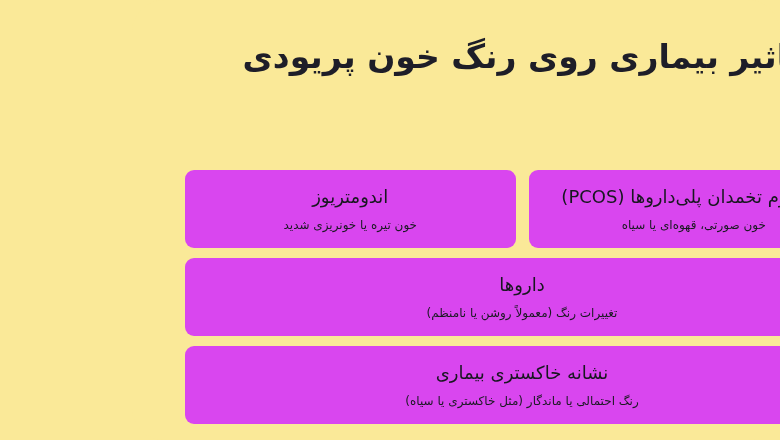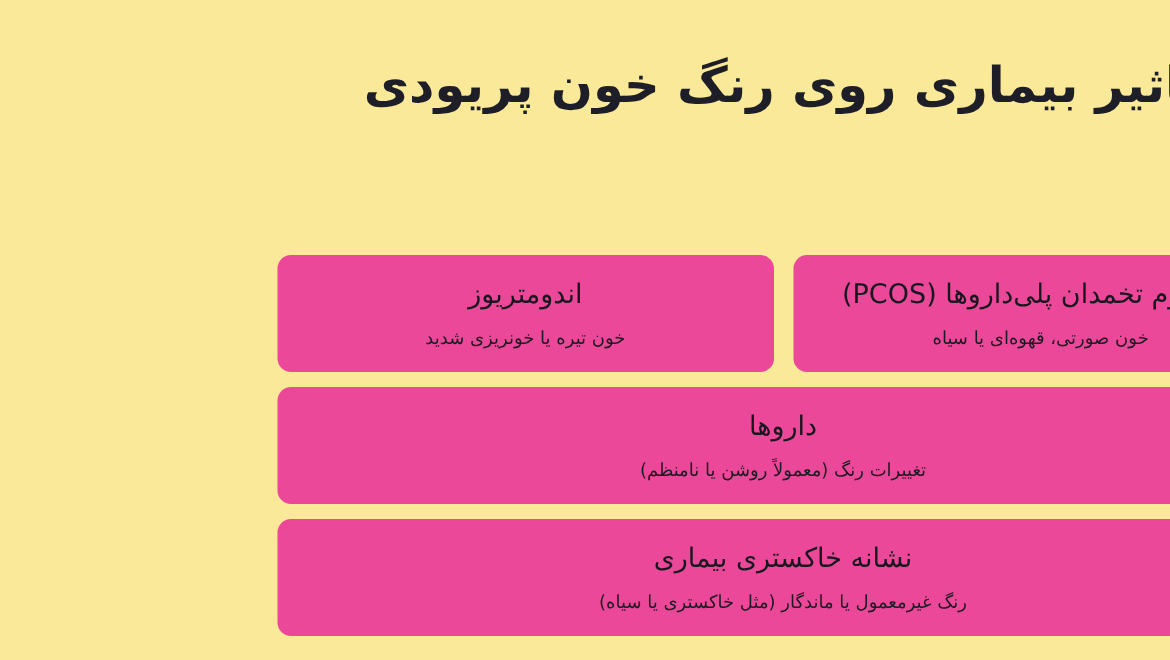--- a/index.html
+++ b/index.html
@@ -43,21 +43,21 @@
     flex-direction: column;
     gap: 10px;
   }
   .card-row {
     display: flex;
     flex-direction: row;
     gap: 13px;
     width: 100%;
   }
   .card {
-    background: #ec4899;
+    background: #d946ef;
     border-radius: 9px;
     flex: 1 1 0;
     height: 78px;
     display: flex;
     flex-direction: column;
     align-items: center;
     justify-content: center;
     box-sizing: border-box;
     padding: 4px 10px;
     direction: rtl;
@@ -103,18 +103,18 @@
     <div class="card-row">
       <div class="card">
         <div class="card-title">داروها</div>
         <div class="card-sub">تغییرات رنگ (معمولاً روشن یا نامنظم)</div>
       </div>
     </div>
 
     <div class="card-row">
       <div class="card wide">
         <div class="card-title">نشانه خاکستری بیماری</div>
-        <div class="card-sub">رنگ غیرمعمول یا ماندگار (مثل خاکستری یا سیاه)</div>
+        <div class="card-sub">رنگ احتمالی یا ماندگار (مثل خاکستری یا سیاه)</div>
       </div>
     </div>
 
   </div>
 </div>
 
 </body></html>

